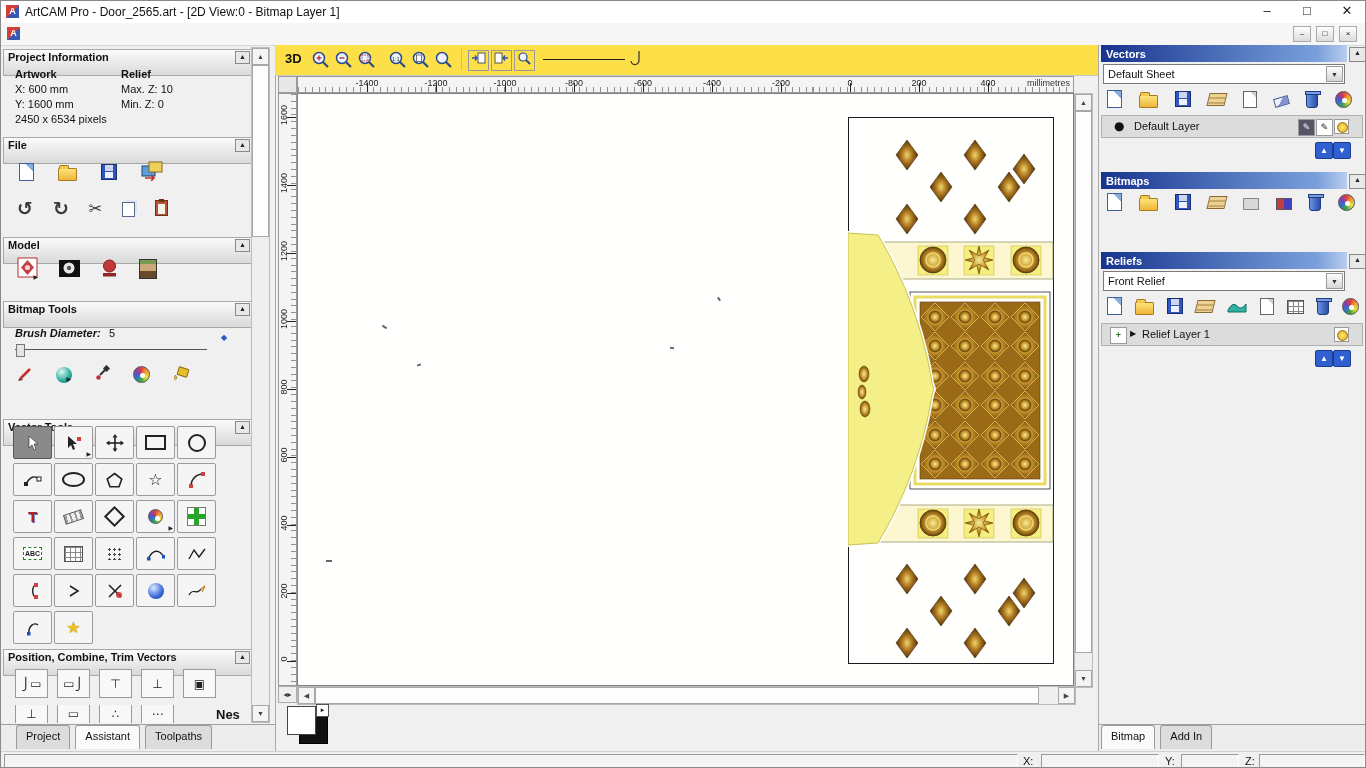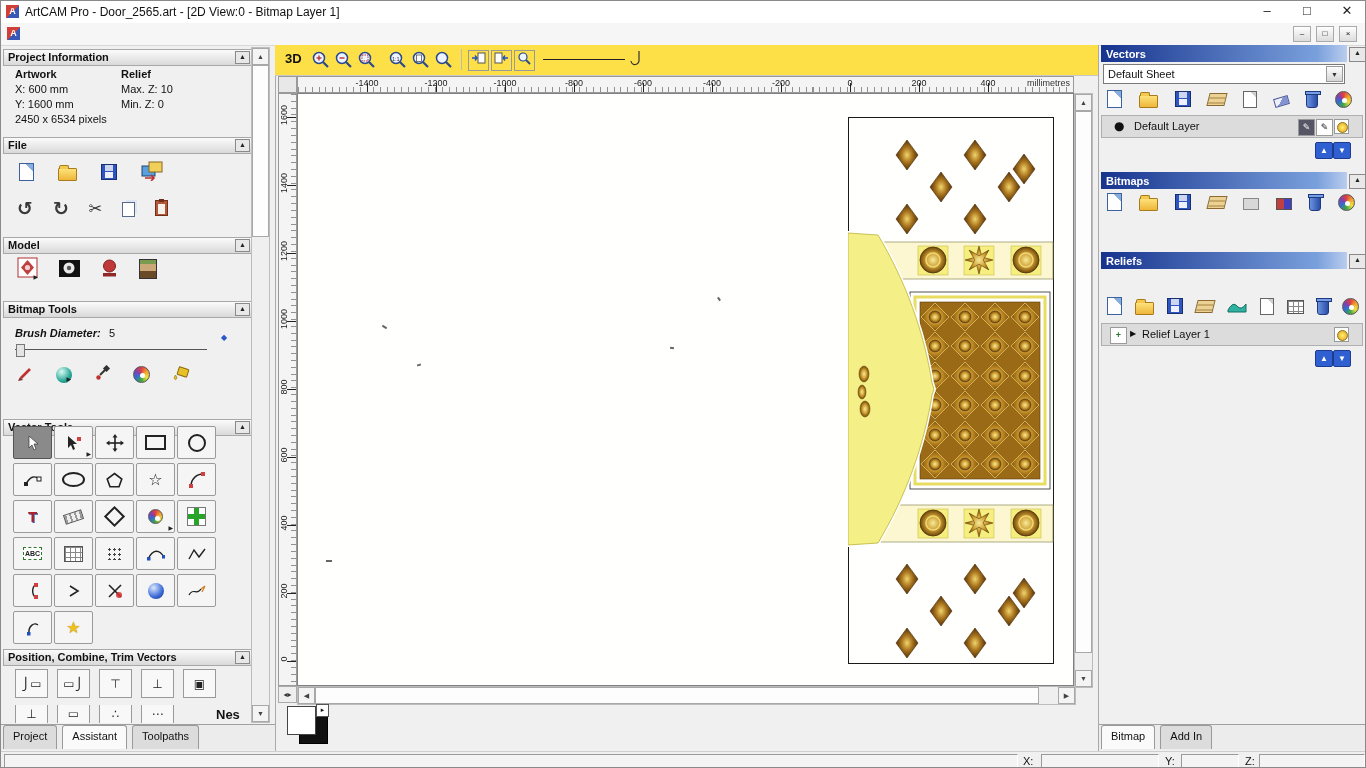--- a/index.html
+++ b/index.html
@@ -13,21 +13,21 @@
   .applogo{width:13px;height:13px;background:linear-gradient(135deg,#d04038 50%,#3858b8 50%);
            color:#fff;font-weight:bold;font-size:9px;text-align:center;line-height:13px;}
   .title-text{font-size:12px;line-height:22px;}
   .winbtn{width:40px;height:22px;text-align:center;line-height:20px;font-size:13px;color:#222;}
   .menubar{left:0;top:22px;width:1366px;height:22px;background:#f6f6f6;border-bottom:1px solid #d8d8d8;}
   .menuitem{display:inline-block;padding:4px 8px 0 8px;height:18px;}
   .mdibtn{width:16px;height:14px;border:1px solid #aaa;background:linear-gradient(#fefefe,#dcdcdc);
           font-size:8px;text-align:center;line-height:13px;margin-left:2px;}
   
   .shead{height:14px;background:linear-gradient(#fbfbfb,#d9d9d9);border:1px solid #a8a8a8;
-         font-weight:bold;padding:1px 4px 0 4px;line-height:13px;}
+         font-weight:bold;padding:1px 4px 10px 4px;line-height:13px;}
   .collapse-btn{position:absolute;right:2px;top:1px;width:13px;height:11px;border:1px solid #8a8a8a;
          background:#e8e8e8;font-size:7px;line-height:10px;text-align:center;color:#222;}
   .bhead{height:17px;background:linear-gradient(90deg,#16338e,#7aa0dc 88%,#b9cdee);color:#fff;
          font-weight:bold;padding:2px 0 0 5px;line-height:14px;}
   .combo{background:#fff;border:1px solid #7a7a7a;height:18px;line-height:18px;padding-left:4px;}
   .combo .dd{position:absolute;right:1px;top:1px;bottom:1px;width:15px;background:linear-gradient(#fdfdfd,#d6d6d6);
          border:1px solid #9a9a9a;font-size:7px;text-align:center;line-height:15px;color:#333;}
   .udbtn{width:16px;height:15px;background:#2f5fd0;color:#fff;border-radius:2px;font-size:8px;
          text-align:center;line-height:15px;border:1px solid #1c3c90;}
   .tabsbar{background:#ececec;border-top:1px solid #a0a0a0;height:25px;}
@@ -406,21 +406,21 @@
       <span class="pbtn glyph" style="height:29px;">⋯</span>
       <span style="font-weight:bold;font-size:13px;padding-left:33px;">Nes</span>
     </div>
 
     <div class="abs sb-track" style="left:250px;top:2px;width:17px;height:674px;">
       <div class="sb-btn" style="left:0;top:0;width:15px;height:15px;line-height:15px;">▲</div>
       <div class="sb-thumb" style="left:0;top:17px;width:15px;height:170px;"></div>
       <div class="sb-btn" style="left:0;bottom:0;width:15px;height:15px;line-height:15px;">▼</div>
     </div>
 
-    <div class="abs tabsbar" style="left:0;top:679px;width:274px;">
+    <div class="abs tabsbar" style="left:0;top:679px;width:274px;padding-left:13px;">
       <span class="tab">Project</span>
       <span class="tab active">Assistant</span>
       <span class="tab">Toolpaths</span>
     </div>
   </div>
 
   <div class="abs" style="left:274px;top:44px;width:823px;height:30px;background:#fde047;border-bottom:1px solid #c8c8c8;">
     <span class="abs" style="left:10px;top:6px;font-weight:bold;font-size:13px;">3D</span>
     <span class="abs" style="left:36px;top:5px;">
       <svg width="19" height="19">
@@ -716,20 +716,24 @@
       <span class="ic i-gray"></span>
       <span class="ic i-rb"></span>
       <span class="ic i-trash"></span>
       <span class="ic i-palette"></span>
     </div>
 
     <div class="abs bhead" style="left:2px;top:207px;width:246px;box-sizing:border-box;">
       <span>Reliefs</span>
     </div>
     <div class="abs collapse-btn" style="left:250px;top:209px;width:15px;height:13px;">▲</div>
+    <div class="abs combo" style="left:4px;top:226px;width:236px;">
+      <span>Front Relief</span>
+      <span class="dd">▼</span>
+    </div>
     <div class="toolrow" style="left:8px;top:252px;gap:13px;">
       <span class="ic i-page"></span>
       <span class="ic i-folder"></span>
       <span class="ic i-save"></span>
       <span class="ic i-stack"></span>
       <span class="ic">
         <svg width="20" height="15">
             <path d="M1,12 Q6,3 10,8 T19,6 L19,14 L1,14 Z" fill="#30b0a0" stroke="#107060"></path>
           </svg>
       </span>

